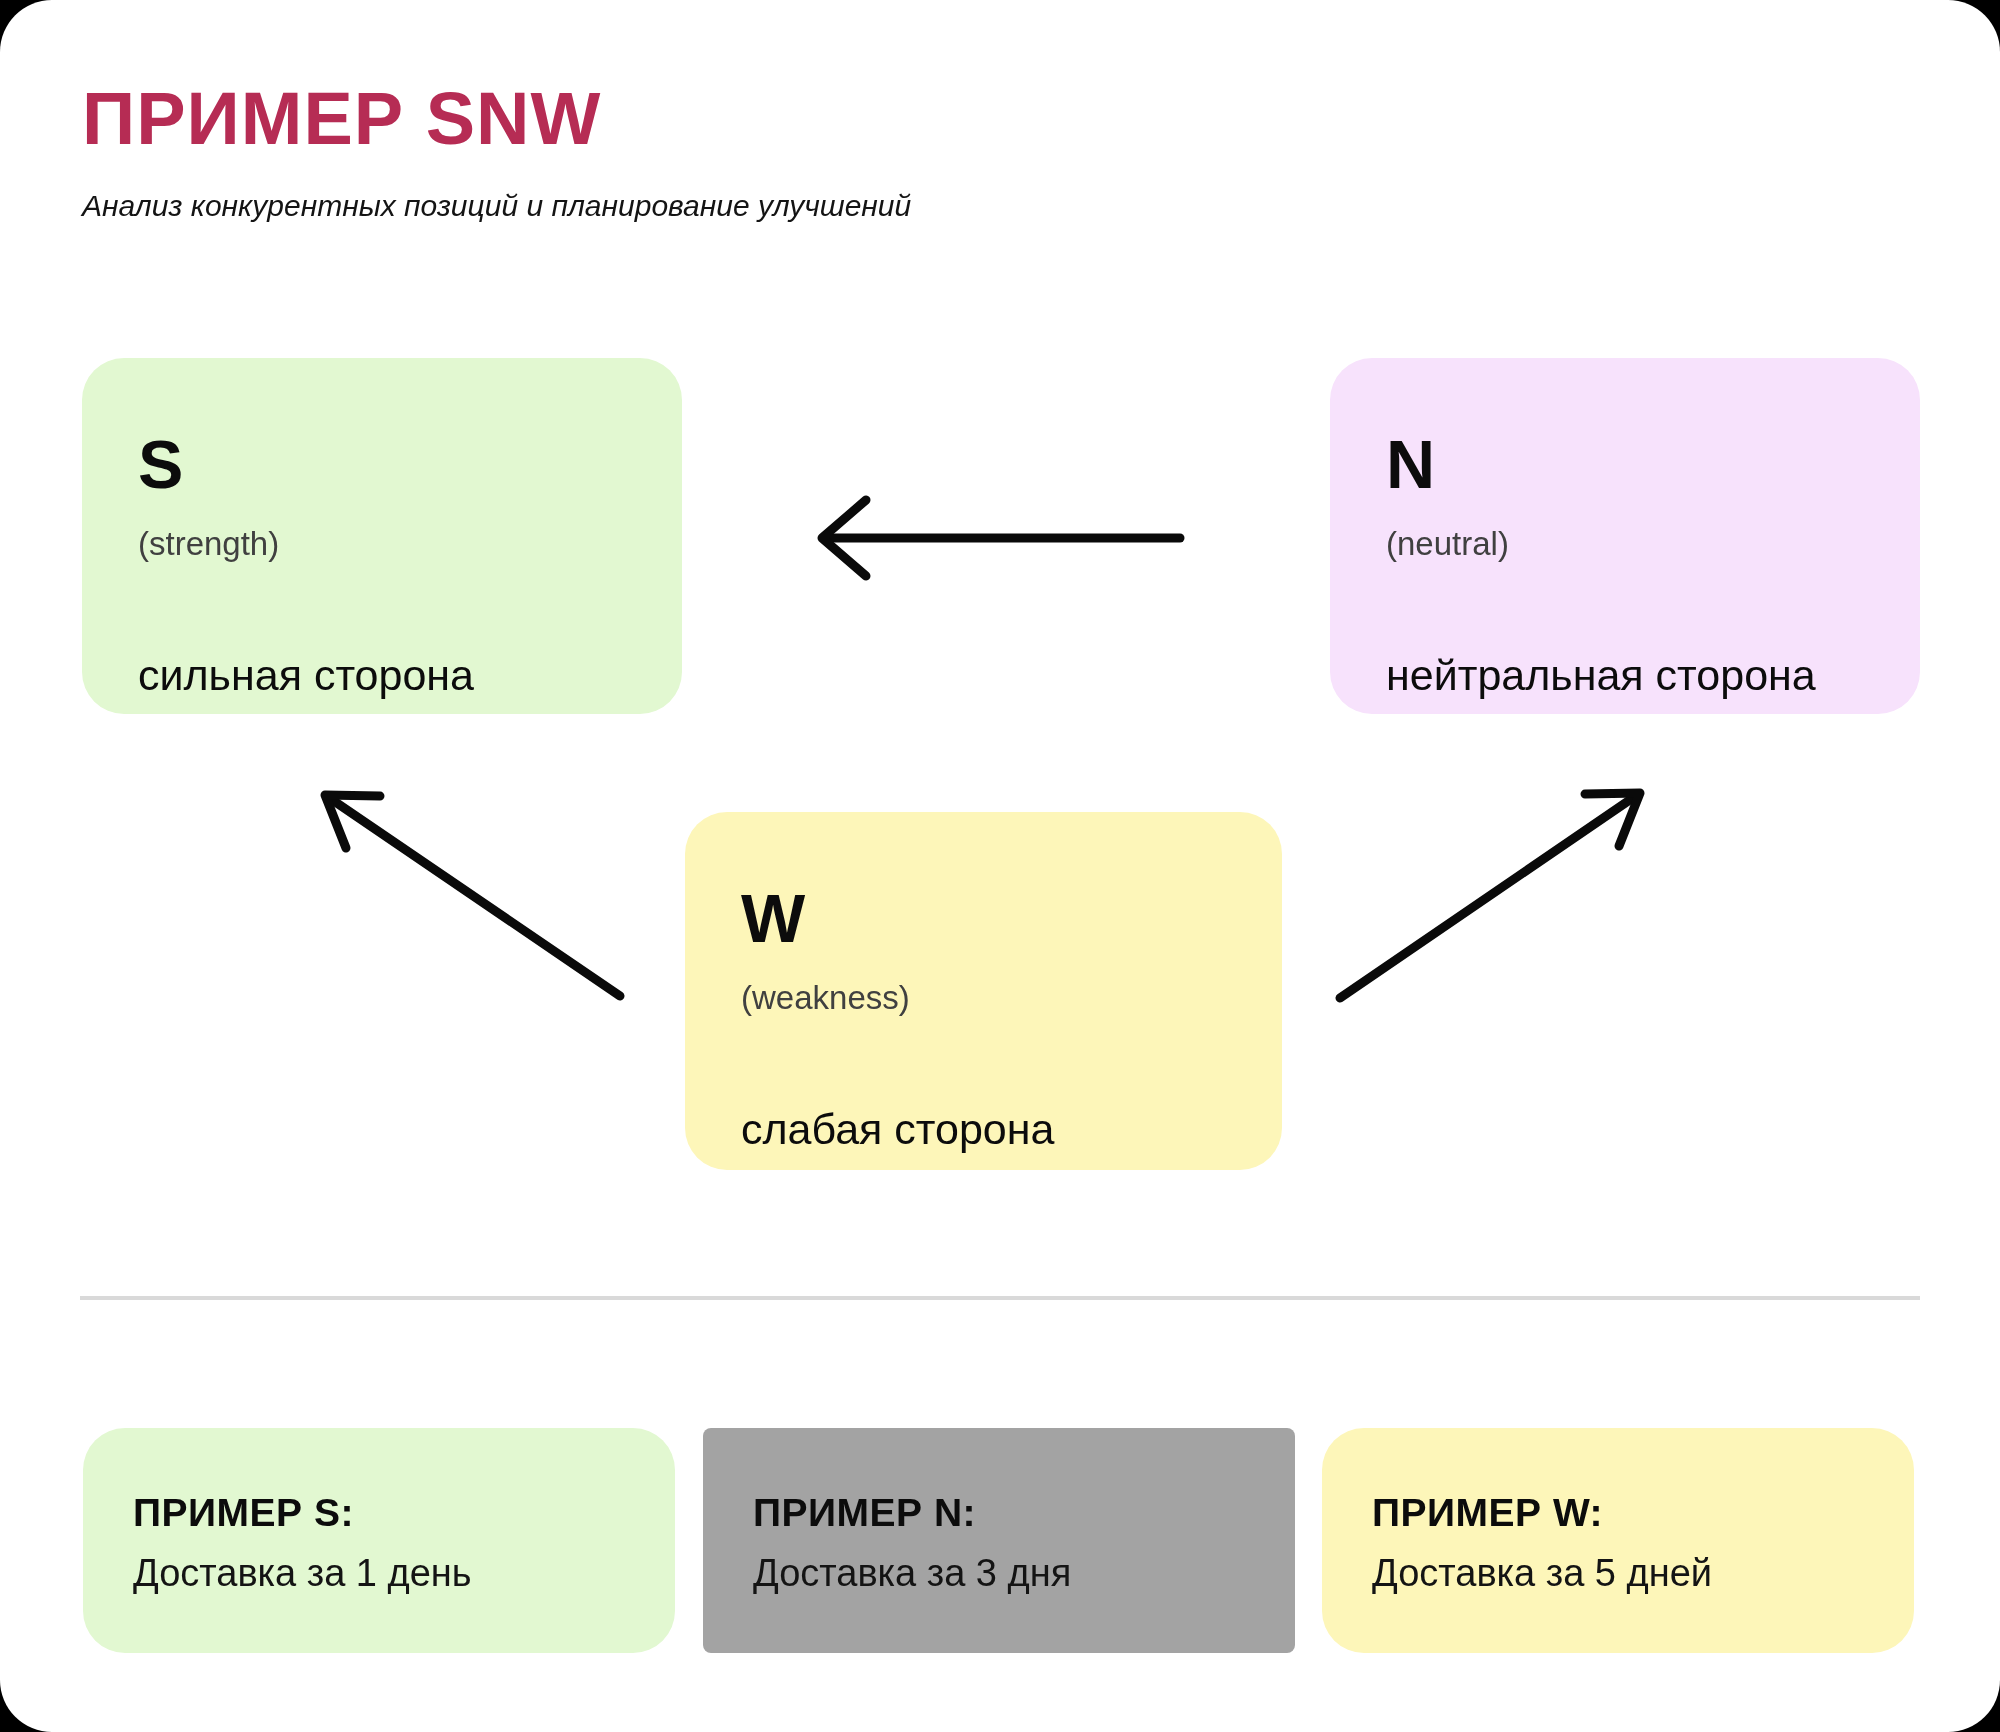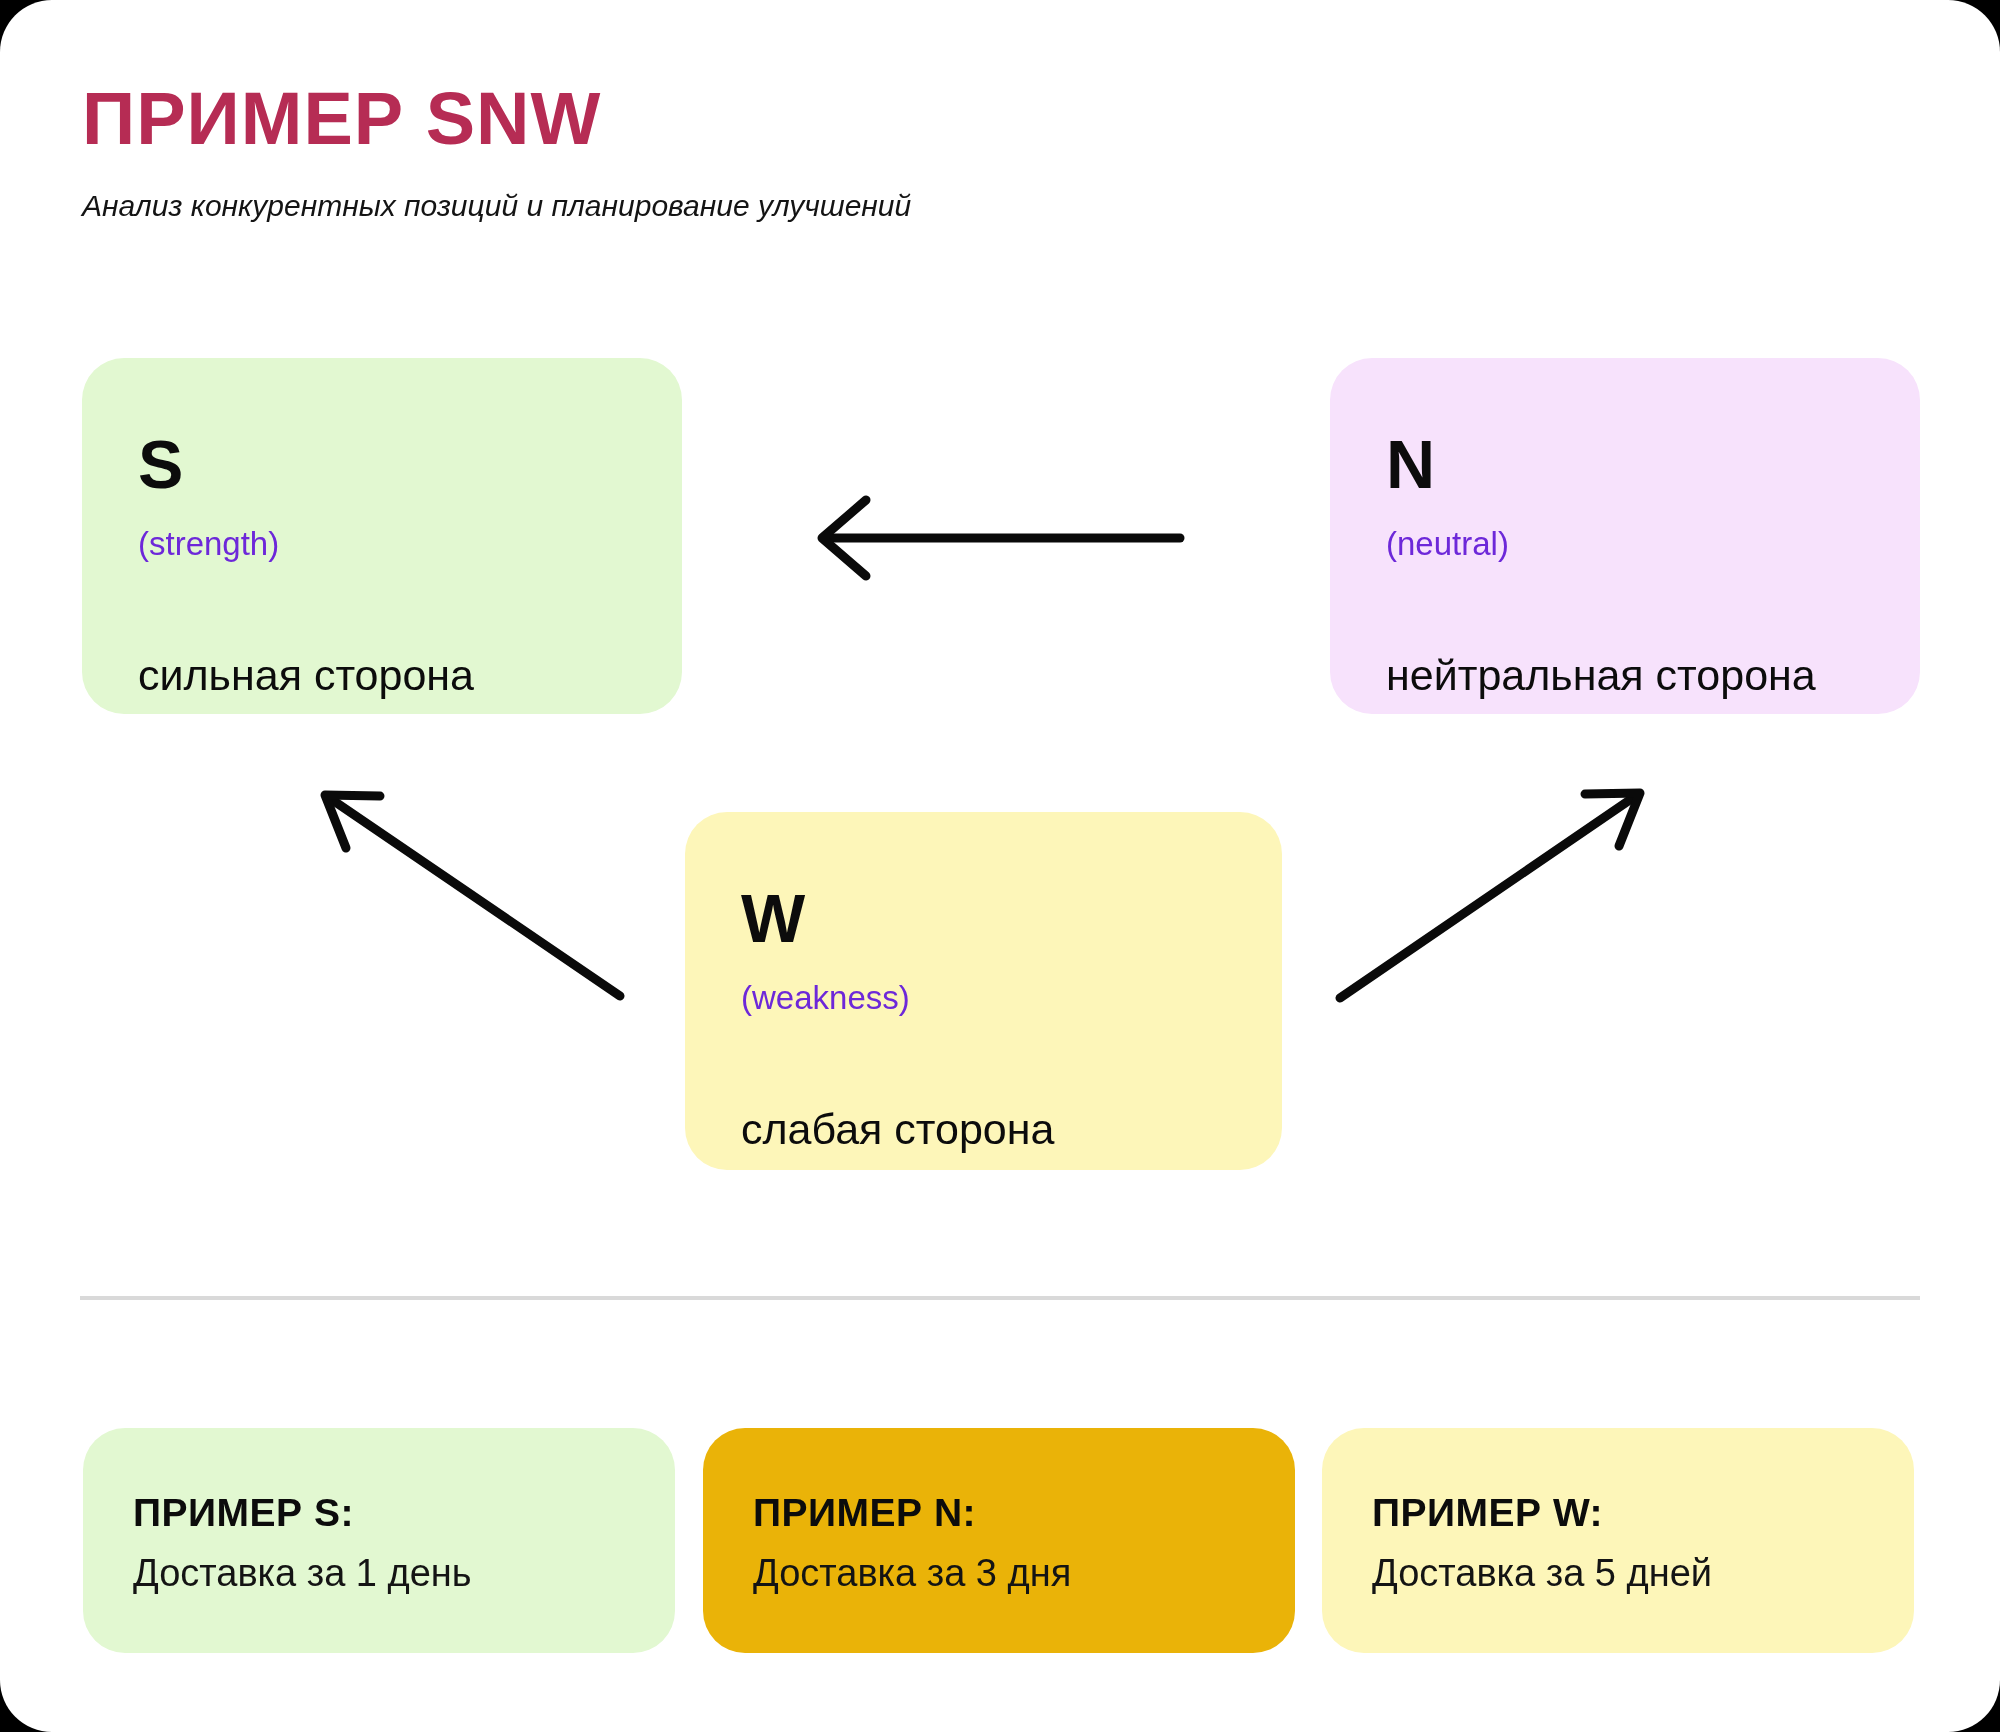--- a/index.html
+++ b/index.html
@@ -49,21 +49,21 @@
     font-size: 68px;
     font-weight: bold;
     line-height: 1;
     color: #0c0c0c;
     letter-spacing: 1px;
   }
   .node .latin {
     margin-top: 26px;
     font-size: 33px;
     line-height: 1.2;
-    color: #6d28d9;
+    color: #404040;
   }
   .node .label {
     margin-top: 86px;
     font-size: 43px;
     line-height: 1.2;
     color: #0c0c0c;
   }
   .arrows {
     position: absolute;
     left: 0;
@@ -148,21 +148,21 @@
     </g>
   </svg>
 
   <div class="divider"></div>
 
   <div class="example example-1" style="background-color: rgb(226, 248, 209);">
     <div class="ex-title">ПРИМЕР S:</div>
     <div class="ex-text">Доставка за 1 день</div>
   </div>
 
-  <div class="example example-2" style="background-color: #eab308;">
+  <div class="example example-2" style="background-color: #a3a3a3; border-radius: 8px;">
     <div class="ex-title">ПРИМЕР N:</div>
     <div class="ex-text">Доставка за 3 дня</div>
   </div>
 
   <div class="example example-3" style="background-color: rgb(253, 246, 185);">
     <div class="ex-title">ПРИМЕР W:</div>
     <div class="ex-text">Доставка за 5 дней</div>
   </div>
 
 </div>

